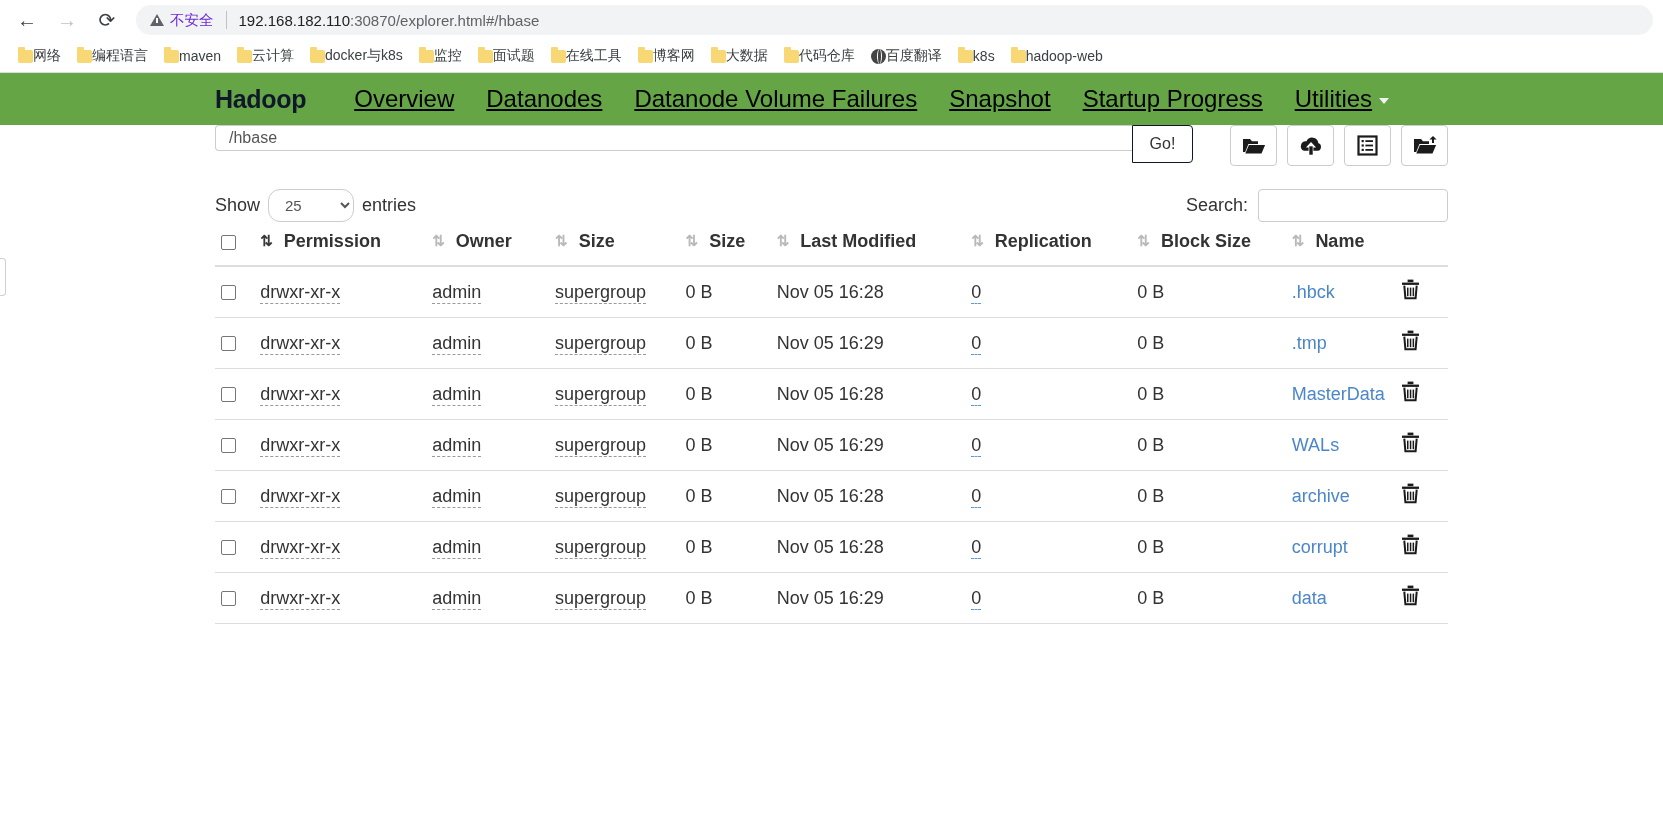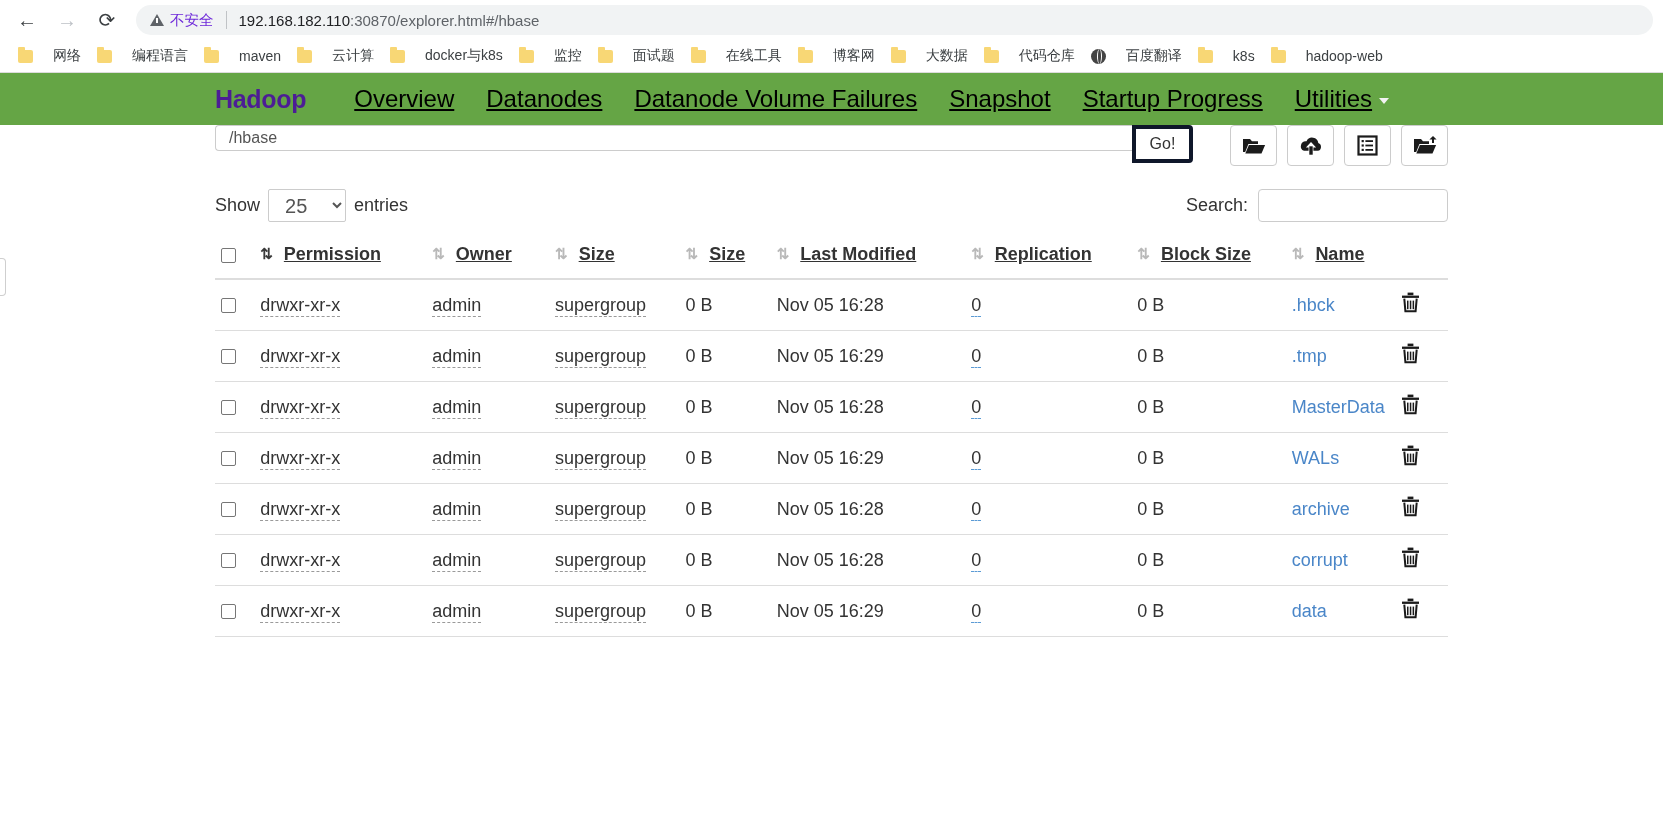--- a/index.html
+++ b/index.html
@@ -88,21 +88,21 @@
     display: flex;
     align-items: center;
     height: 32px;
     padding: 0 8px 0 10px;
     gap: 0px;
     overflow: hidden;
   }
   .bm {
     display: flex;
     align-items: center;
-    gap: 20px;
+    gap: 0;
     padding: 3px 8px;
     border-radius: 4px;
     white-space: nowrap;
     font-size: 14px;
     color: #3c4043;
   }
   .bm-folder {
     width: 15px; height: 13px;
     background: #f8d775;
     border-radius: 1px 2px 2px 2px;
@@ -137,21 +137,21 @@
   
   .navbar {
     background: #65a545;
     height: 52px;
     display: flex;
     align-items: center;
     padding-left: 215px;
     gap: 0;
   }
   .brand {
-    color: #4c1d95;
+    color: #0f172a;
     font-size: 25px;
     font-weight: bold;
     letter-spacing: -0.3px;
     padding-right: 32px;
   }
   .nav-item {
     color: #000000;
     font-size: 24px;
     padding: 0 16px;
     white-space: nowrap;
@@ -200,21 +200,21 @@
     font-size: 16px;
     color: #555;
     font-family: "Liberation Sans", sans-serif;
     background: #fff;
     outline: none;
   }
   .go-btn {
     height: 38px;
     min-width: 61px;
     background: #ffffff;
-    border: 4px solid #0f172a;
+    border: 1px solid #0f172a;
     border-radius: 0 4px 4px 0;
     font-size: 16px;
     color: #333;
     font-family: "Liberation Sans", sans-serif;
     cursor: pointer;
   }
   .tool-group {
     display: flex;
     gap: 10px;
     margin-left: 37px;
@@ -228,35 +228,34 @@
     align-items: center;
     justify-content: center;
     cursor: pointer;
   }
   .tool-btn svg { display: block; }
 
   
   .table-controls {
     display: flex;
     justify-content: space-between;
-    margin-bottom: 13px;
   }
   .dt-length, .dt-filter {
     display: flex;
     align-items: center;
     font-size: 18px;
     color: #333;
   }
   .dt-length select {
     margin: 0 8px;
     height: 33px;
-    width: 78px;
+    width: 86px;
     border: 1px solid #cccccc;
-    border-radius: 2px;
-    font-size: 20px;
+    border-radius: 12px;
+    font-size: 15px;
     color: #555;
     padding-left: 12px;
     background: #fff;
     font-family: "Liberation Sans", sans-serif;
   }
   .dt-filter label { margin-right: 10px; }
   .dt-filter input {
     width: 190px;
     height: 33px;
     border: 1px solid #cccccc;
@@ -274,21 +273,20 @@
     font-size: 18px;
   }
   table.files thead th {
     text-align: left;
     font-weight: bold;
     color: #333;
     padding: 9px 6px 13px 6px;
     border-bottom: 2px solid #dddddd;
     white-space: nowrap;
     vertical-align: bottom;
-    text-decoration: underline;
   }
   .sort-ico {
     display: inline-block;
     margin-right: 14px;
     color: #b9b9b9;
     font-size: 15px;
     letter-spacing: -3px;
     position: relative;
     top: -1px;
   }

